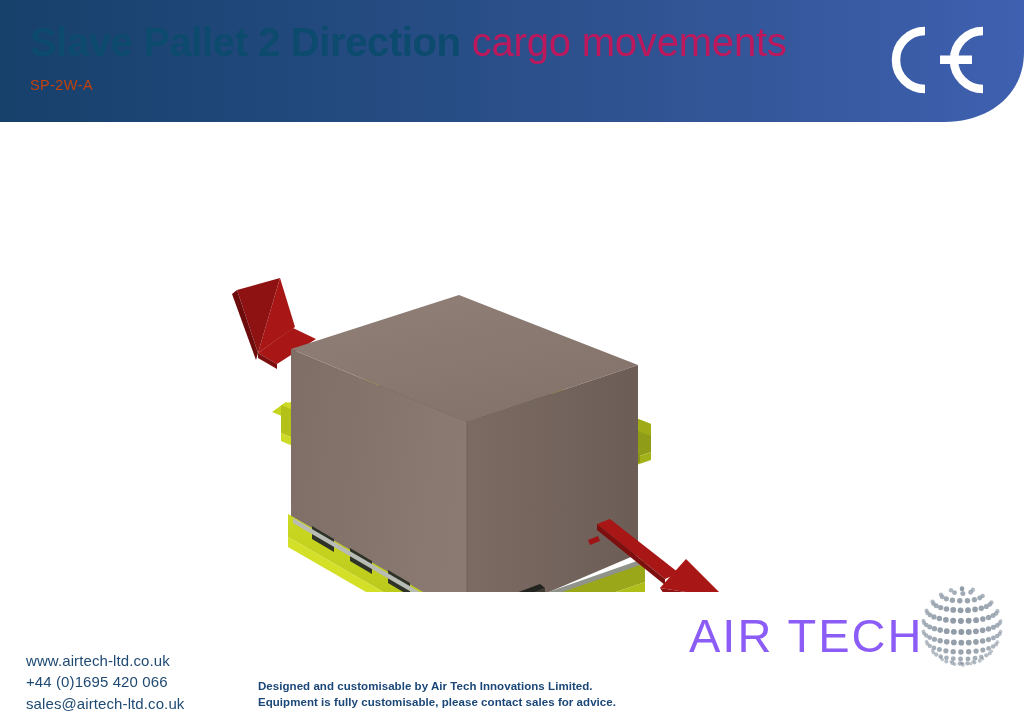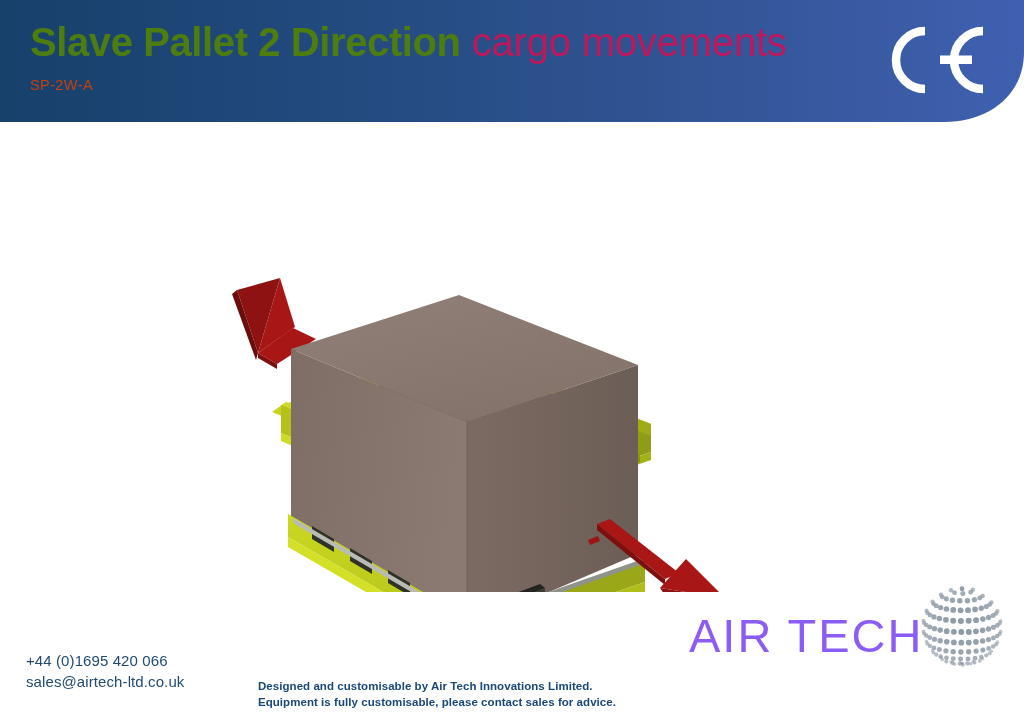--- a/index.html
+++ b/index.html
@@ -39,21 +39,21 @@
   }
   #title-line {
     white-space: nowrap;
     line-height: 1;
     color: #ffffff;
   }
   .title-strong {
     font-size: 40px;
     font-weight: bold;
     letter-spacing: -0.4px;
-    color: #4d7c0f;
+    color: #0c4a6e;
   }
   .title-light {
     font-size: 40px;
     font-weight: normal;
     letter-spacing: -0.2px;
     color: #be185d;
   }
   #model-code {
     margin-top: 15px;
     font-size: 14.5px;
@@ -286,20 +286,21 @@
       <polygon points="597,402 665,457 665,463 597,408" fill="#7d0f0f"></polygon>
 
       <polygon points="686,437 725,476 660,466" fill="#a81616"></polygon>
       <polygon points="660,466 725,476 676,490" fill="#8e1212"></polygon>
       <polygon points="725,476 676,490 676,496 725,482" fill="#6d0c0c"></polygon>
     </g>
   </svg>
 </div>
 
 <div id="contact-block">
+  <div>www.airtech-ltd.co.uk</div>
   <div>+44 (0)1695 420 066</div>
   <div>sales@airtech-ltd.co.uk</div>
 </div>
 
 <div id="disclaimer-block">
   <div>Designed and customisable by Air Tech Innovations Limited.</div>
   <div>Equipment is fully customisable, please contact sales for advice.</div>
 </div>
 
 <div id="logo-block">

